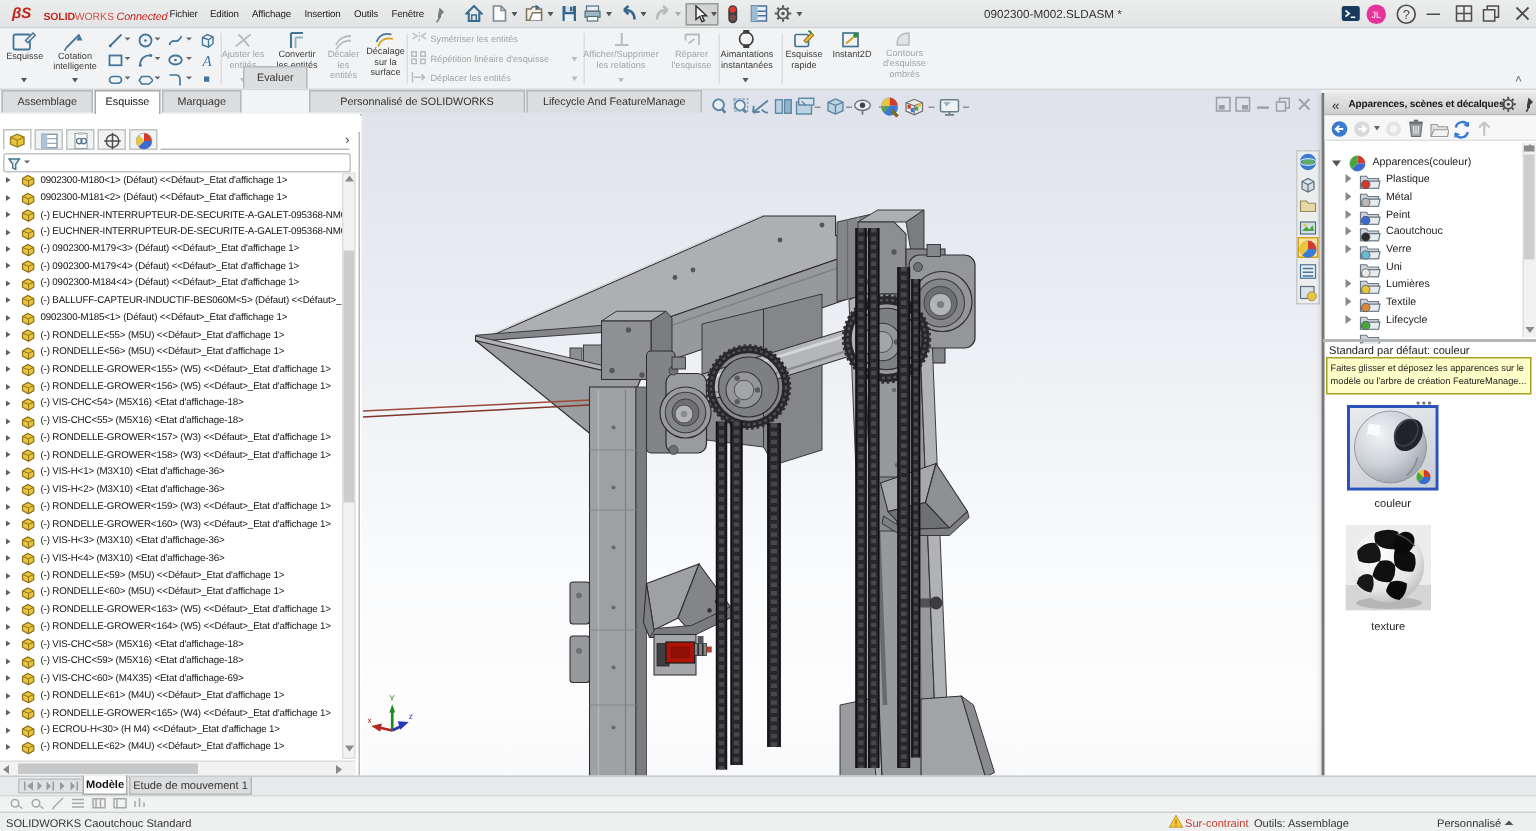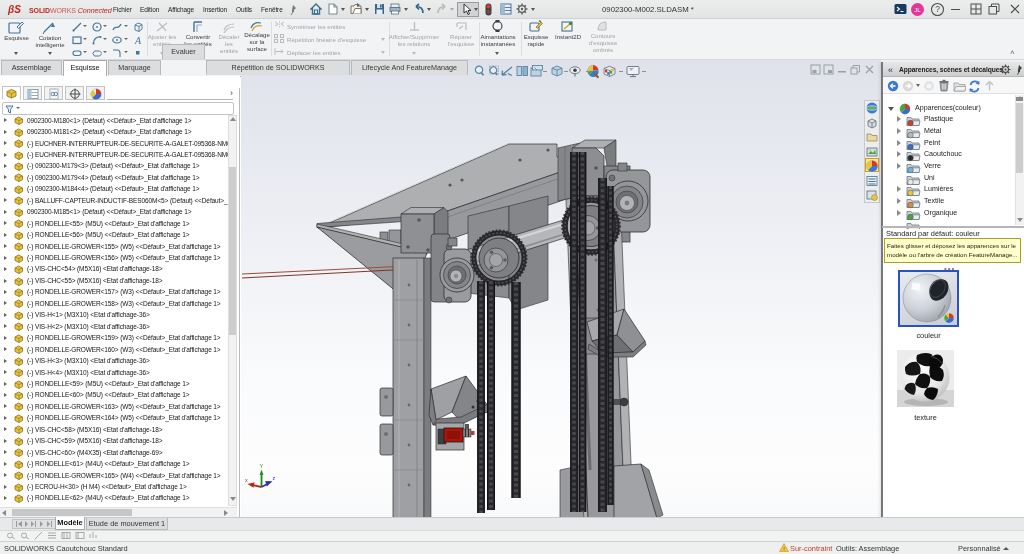--- a/index.html
+++ b/index.html
@@ -97,21 +97,21 @@
       <line x1="6" y1="9.8" x2="6" y2="11.5"></line>
       <line x1="0.5" y1="6" x2="2.2" y2="6"></line>
       <line x1="9.8" y1="6" x2="11.5" y2="6"></line>
       <line x1="2.2" y1="2.2" x2="3.4" y2="3.4"></line>
       <line x1="8.6" y1="8.6" x2="9.8" y2="9.8"></line>
       <line x1="8.6" y1="3.4" x2="9.8" y2="2.2"></line>
       <line x1="2.2" y1="9.8" x2="3.4" y2="8.6"></line>
     </g>
   </svg>
 <div class="abs" style="left:531px;top:8px;width:0;height:0;border-top:3px solid #555;border-left:2.5px solid transparent;border-right:2.5px solid transparent"></div>
-<div class="abs" style="left:602px;top:5px;width:200px;font-size:7.8px;color:#333">0902300-M002.SLDASM *</div>
+<div class="abs" style="left:602px;top:5px;width:200px;text-align:center;font-size:7.8px;color:#333">0902300-M002.SLDASM *</div>
 <svg class="abs" style="left:894px;top:3px" width="13" height="12" viewBox="0 0 13 12">
     <rect x="0.5" y="1" width="12" height="10" rx="1.5" fill="#173a5e"></rect>
     <path d="M3 4 L5.5 6 L3 8" fill="none" stroke="#fff" stroke-width="1.1"></path>
     <line x1="6.5" y1="8.5" x2="9.5" y2="8.5" stroke="#fff" stroke-width="1.1"></line>
   </svg>
 <svg class="abs" style="left:910px;top:2px" width="15" height="15" viewBox="0 0 15 15">
     <circle cx="7.5" cy="7.5" r="6.5" fill="#e5359a"></circle>
     <text x="7.5" y="10" font-size="6" fill="#fff" text-anchor="middle" font-family="Liberation Sans">JL</text>
   </svg>
 <svg class="abs" style="left:930px;top:2px" width="15" height="15" viewBox="0 0 15 15">
@@ -286,21 +286,21 @@
   </svg>
 <div class="rlbl gray" style="left:580px;top:33px;width:46px">Contours
 d'esquisse
 ombrés</div>
 <div class="abs" style="left:1010px;top:48px;font-size:8px;color:#666">˄</div>
 <div class="abs tabrow"></div>
 <div class="tab" style="left:1px;width:61px;top:60px">Assemblage</div>
 <div class="tab active" style="left:63px;width:44px;top:60px">Esquisse</div>
 <div class="tab" style="left:108px;width:53px;top:60px">Marquage</div>
 <div class="tab" style="left:162px;width:43px;top:44px">Evaluer</div>
-<div class="tab" style="left:206px;width:144px;top:60px">Répétition de SOLIDWORKS</div>
+<div class="tab" style="left:206px;width:144px;top:60px">Personnalisé de SOLIDWORKS</div>
 <div class="tab" style="left:351px;width:117px;top:60px">Lifecycle And FeatureManage</div>
 <div class="abs" style="left:0;top:75.5px;width:480px;height:0.5px;background:#a8a9aa"></div>
 <div class="abs" style="left:241px;top:60px;width:640px;height:458px;background:linear-gradient(180deg,#dfe2ea 0%,#e7e9f0 20%,#f0f2f6 45%,#fafbfc 70%,#fdfdfe 90%,#f8f9fa 100%);"></div>
 <svg class="abs" style="left:241px;top:60px" width="640" height="458" viewBox="241 60 640 458">
     <polygon points="318,228 509,144 557,144 557,157 572,157 572,168 433,216" fill="#aeafb1" stroke="#2e2e30" stroke-width="0.7"></polygon>
     <line x1="319" y1="226.6" x2="508" y2="143.5" stroke="#d2d3d5" stroke-width="1" opacity="0.9"></line>
     <circle cx="548" cy="150" r="1.6" fill="#55565a"></circle>
     <circle cx="561" cy="150" r="1.6" fill="#55565a"></circle>
     <circle cx="450" cy="185" r="1.6" fill="#55565a"></circle>
     <circle cx="462" cy="180" r="1.6" fill="#55565a"></circle>
@@ -1002,21 +1002,21 @@
     <path d="M1 11.5 L3 6.8 L14 6.8 L13 11.5 Z" fill="#e8ecef" stroke="#6a7a88" stroke-width="0.8"></path>
     <circle cx="4.5" cy="9" r="2.8" fill="#d88a3a" stroke="#555" stroke-width="0.5"></circle>
   </svg>
 <div class="rp-item" style="left:924px;top:197.1px">Textile</div>
 <div class="abs" style="left:897px;top:209.8px;width:0;height:0;border-left:4px solid #8a8a8a;border-top:3px solid transparent;border-bottom:3px solid transparent"></div>
 <svg class="abs" style="left:906px;top:207.8px" width="15" height="13" viewBox="0 0 15 13">
     <path d="M1 3.5 L5 3.5 L6 5 L13 5 L13 11.5 L1 11.5 Z" fill="#cdd3d8" stroke="#6a7a88" stroke-width="0.8"></path>
     <path d="M1 11.5 L3 6.8 L14 6.8 L13 11.5 Z" fill="#e8ecef" stroke="#6a7a88" stroke-width="0.8"></path>
     <circle cx="4.5" cy="9" r="2.8" fill="#4aa53c" stroke="#555" stroke-width="0.5"></circle>
   </svg>
-<div class="rp-item" style="left:924px;top:208.8px">Organique</div>
+<div class="rp-item" style="left:924px;top:208.8px">Lifecycle</div>
 <svg class="abs" style="left:906px;top:219.5px" width="15" height="9" viewBox="0 0 15 9">
     <path d="M1 3.5 L5 3.5 L6 5 L13 5 L13 11.5 L1 11.5 Z" fill="#cdd3d8" stroke="#6a7a88" stroke-width="0.8"></path>
     <path d="M1 11.5 L3 6.8 L14 6.8 L13 11.5 Z" fill="#e8ecef" stroke="#6a7a88" stroke-width="0.8"></path>
   </svg>
 <div class="abs" style="left:1015px;top:95px;width:9px;height:130px;background:#f2f2f2;border-left:1px solid #e0e0e0"></div>
 <div class="abs" style="left:1016px;top:97px;width:7px;height:0;border-bottom:4px solid #8a8a8a;border-left:0;border-right:0"></div>
 <div class="abs" style="left:1016.5px;top:96px;width:0;height:0;border-bottom:4px solid #8a8a8a;border-left:3px solid transparent;border-right:3px solid transparent"></div>
 <div class="abs" style="left:1016.5px;top:218px;width:0;height:0;border-top:4px solid #8a8a8a;border-left:3px solid transparent;border-right:3px solid transparent"></div>
 <div class="abs" style="left:1016px;top:103px;width:7px;height:70px;background:#cdcdcd"></div>
 <div class="abs" style="left:882px;top:226px;width:142px;height:2px;background:#b5b6b7"></div>

